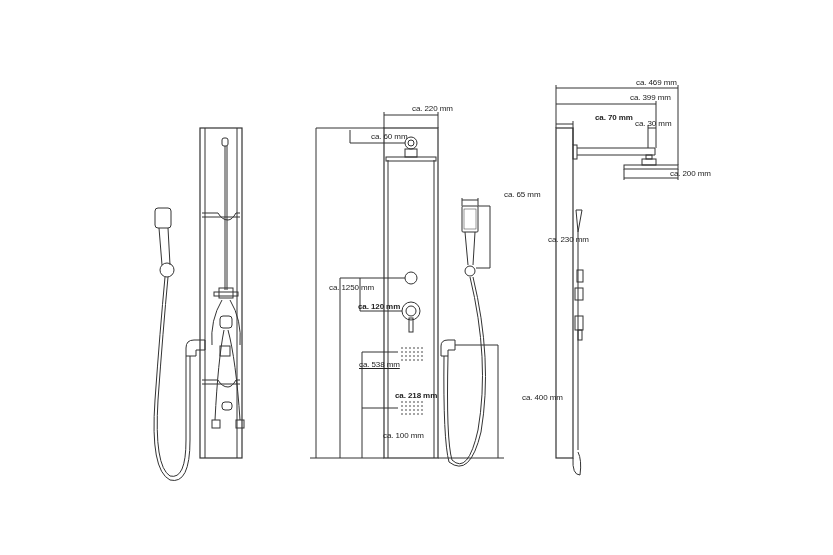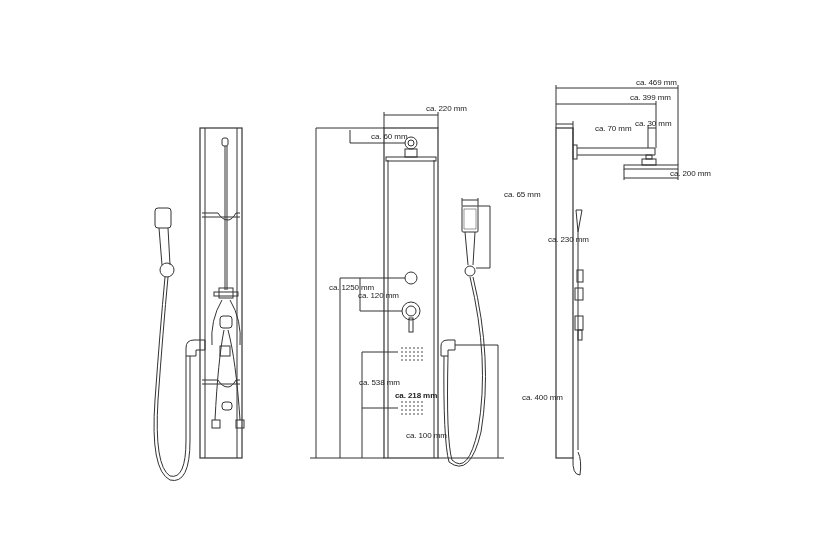--- a/index.html
+++ b/index.html
@@ -175,27 +175,27 @@
     <line x1="556" y1="124" x2="573" y2="124"></line>
     <line x1="573" y1="121" x2="573" y2="145"></line>
     <line x1="648" y1="128" x2="656" y2="128"></line>
     <line x1="648" y1="125" x2="648" y2="148"></line>
     <line x1="624" y1="169" x2="624" y2="180"></line>
     <line x1="678" y1="169" x2="678" y2="180"></line>
     <line x1="624" y1="178" x2="678" y2="178"></line>
   </g>
 </svg>
 
-<div class="lbl" style="left:386px;top:104px;">ca. 220 mm</div>
+<div class="lbl" style="left:372px;top:104px;">ca. 220 mm</div>
 <div class="lbl" style="left:331px;top:132px;">ca. 60 mm</div>
 <div class="lbl" style="left:289px;top:283px;">ca. 1250 mm</div>
-<div class="lbl" style="left:318px;top:291px;">ca. 120 mm</div>
-<div class="lbl" style="left:319px;top:378px;">ca. 538 mm</div>
+<div class="lbl" style="left:318px;top:302px;font-weight:bold;">ca. 120 mm</div>
+<div class="lbl" style="left:319px;top:360px;text-decoration:underline;">ca. 538 mm</div>
 <div class="lbl" style="left:355px;top:391px;font-weight:bold;">ca. 218 mm</div>
-<div class="lbl" style="left:343px;top:431px;margin-left:23px;">ca. 100 mm</div>
+<div class="lbl" style="left:343px;top:431px;">ca. 100 mm</div>
 <div class="lbl" style="left:456px;top:190px;margin-left:8px;">ca. 65 mm</div>
 <div class="lbl" style="left:508px;top:235px;">ca. 230 mm</div>
 <div class="lbl" style="left:482px;top:393px;">ca. 400 mm</div>
 <div class="lbl" style="left:596px;top:78px;">ca. 469 mm</div>
 <div class="lbl" style="left:590px;top:93px;">ca. 399 mm</div>
-<div class="lbl" style="left:555px;top:124px;">ca. 70 mm</div>
+<div class="lbl" style="left:555px;top:113px;font-weight:bold;">ca. 70 mm</div>
 <div class="lbl" style="left:595px;top:119px;">ca. 30 mm</div>
 <div class="lbl" style="left:630px;top:169px;text-align:center;">ca. 200 mm</div>
 
 </body></html>

